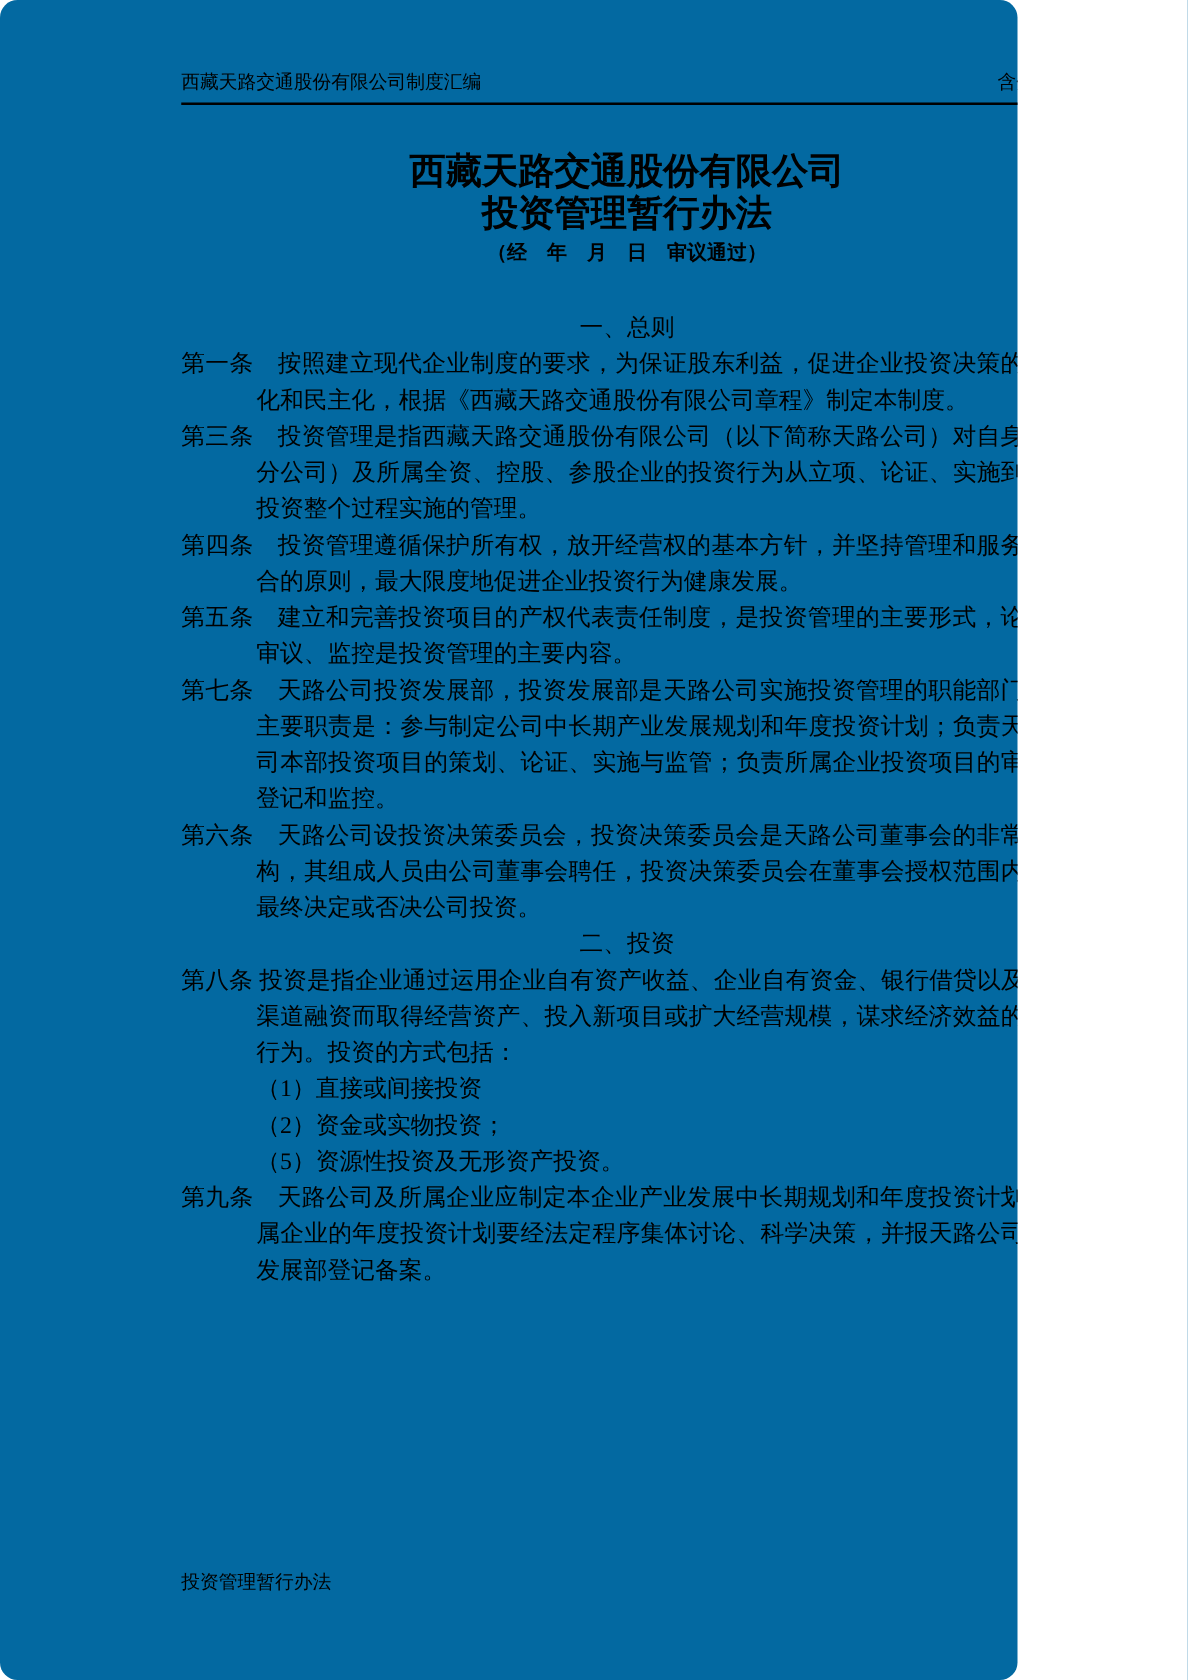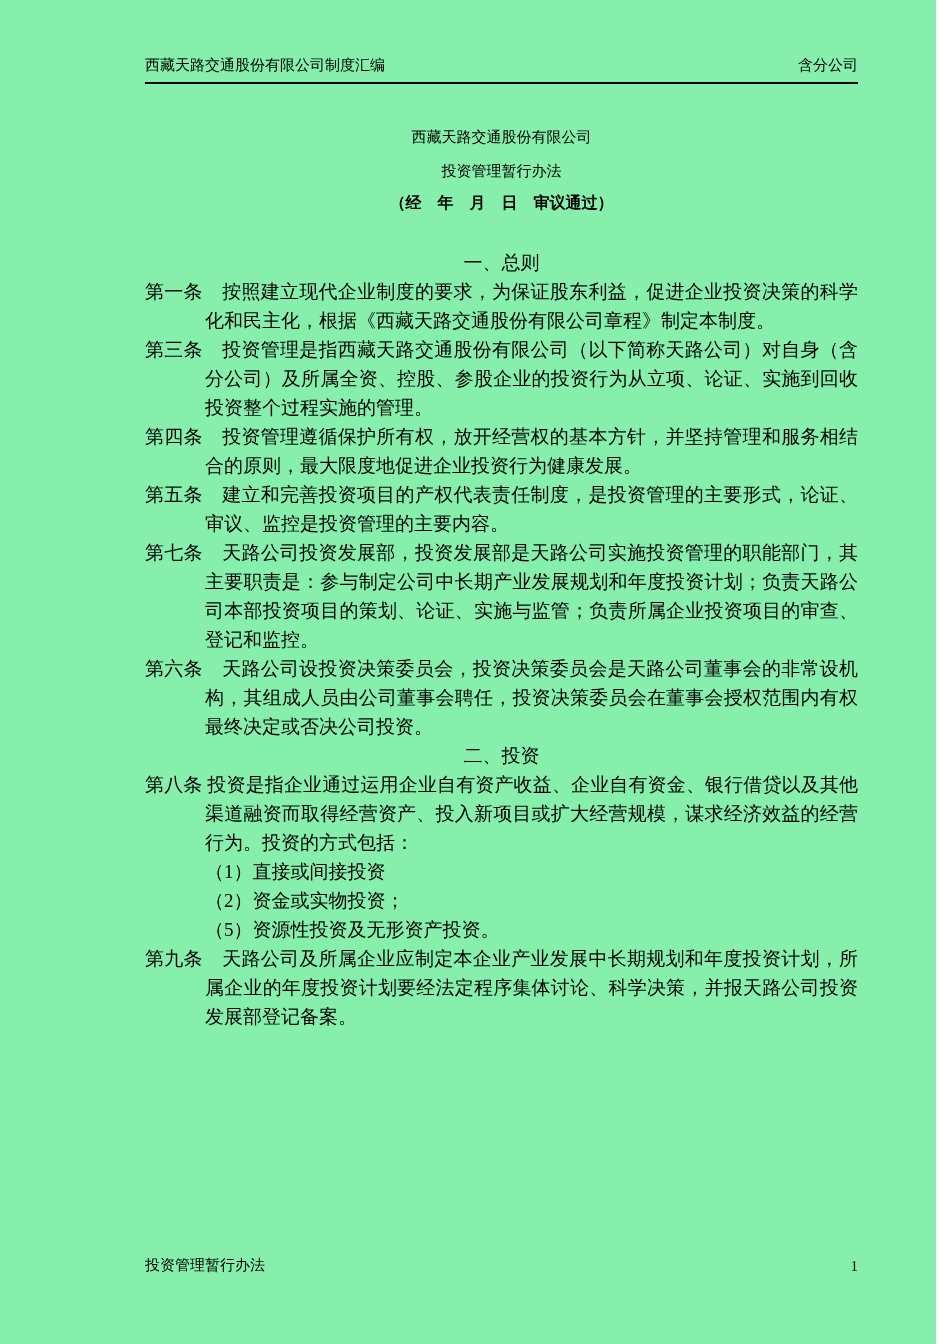--- a/index.html
+++ b/index.html
@@ -1,23 +1,24 @@
 <!DOCTYPE html>
 <html><head>
 <meta charset="utf-8">
 <style>
   html, body { margin: 0; padding: 0; background: #ffffff; }
   .page {
     position: relative;
-    width: 936px;
+    width: 814px;
     height: 1344px;
-    background: #86efac;
+    background: #0369a1;
     color: #000000;
     font-family: "Liberation Serif", "DejaVu Serif", serif;
     overflow: hidden;
+    border-radius: 14px;
   }
   .header {
     position: absolute;
     top: 56px;
     left: 145px;
     width: 713px;
     display: flex;
     justify-content: space-between;
     align-items: flex-end;
     font-size: 15px;
@@ -25,22 +26,22 @@
     padding-bottom: 7px;
   }
   .content {
     position: absolute;
     top: 120px;
     left: 145px;
     width: 713px;
   }
   .doc-title { text-align: center; margin-bottom: 30px; }
   .title-main {
-    font-size: 15px;
-    font-weight: 400;
+    font-size: 29px;
+    font-weight: 700;
     line-height: 34px;
   }
   .title-approval {
     font-size: 16px;
     font-weight: 700;
     line-height: 30px;
   }
   .section-heading {
     text-align: center;
     font-size: 19px;

